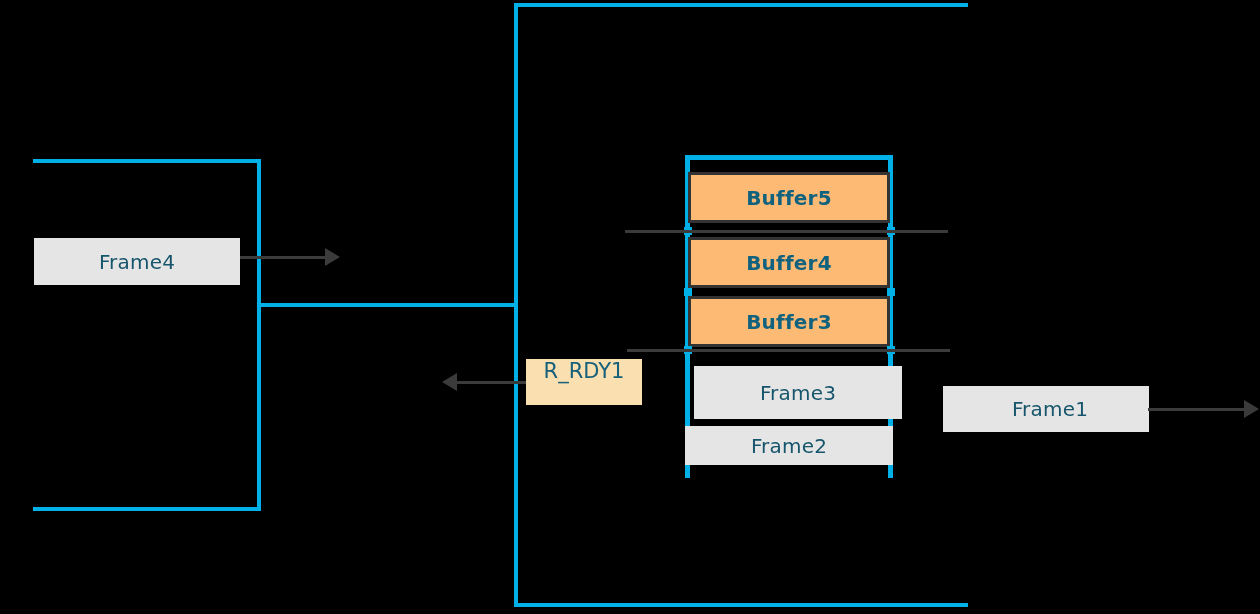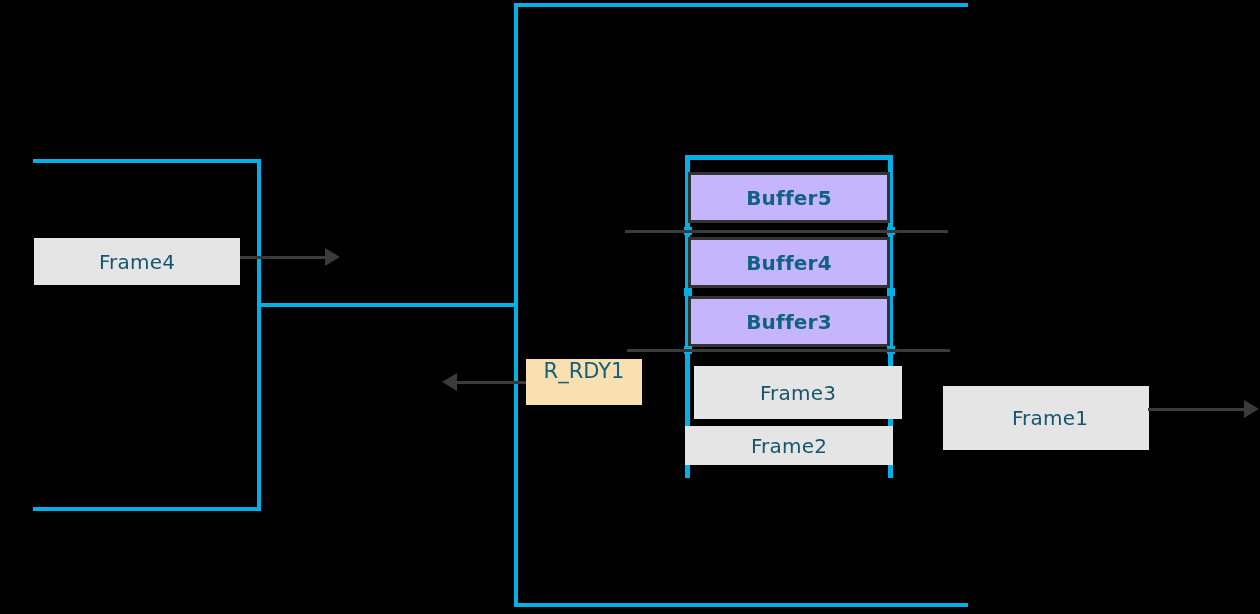--- a/index.html
+++ b/index.html
@@ -62,21 +62,21 @@
     background: #e5e5e5;
     color: #16556b;
     display: flex;
     align-items: center;
     justify-content: center;
     font-size: 20px;
     letter-spacing: .2px;
   }
   .buffer-box {
     position: absolute;
-    background: #c4b5fd;
+    background: #fdba74;
     border: 3px solid #333333;
     color: #11627f;
     display: flex;
     align-items: center;
     justify-content: center;
     font-size: 20px;
     font-weight: bold;
     letter-spacing: .2px;
   }
   .signal-box {
@@ -148,19 +148,19 @@
 
   <div class="gline-h" style="left:625px; top:230px; width:323px;"></div>
   <div class="gline-h" style="left:627px; top:349px; width:323px;"></div>
 
   <div class="signal-box" style="left:526px; top:359px; width:116px; height:46px;">
     <span>R_RDY1</span>
   </div>
   <div class="arrow-line" style="left:456px; top:381px; width:70px;"></div>
   <div class="arrow-head left" style="left:442px; top:373px;"></div>
 
-  <div class="frame-box" style="left:943px; top:386px; width:206px; height:64px;padding-left:8px;">
+  <div class="frame-box" style="left:943px; top:386px; width:206px; height:46px;padding-left:8px;">
     <span>Frame1</span>
   </div>
   <div class="arrow-line" style="left:1148px; top:408px; width:97px;"></div>
   <div class="arrow-head right" style="left:1244px; top:400px;"></div>
 
 </div>
 
 </body></html>

